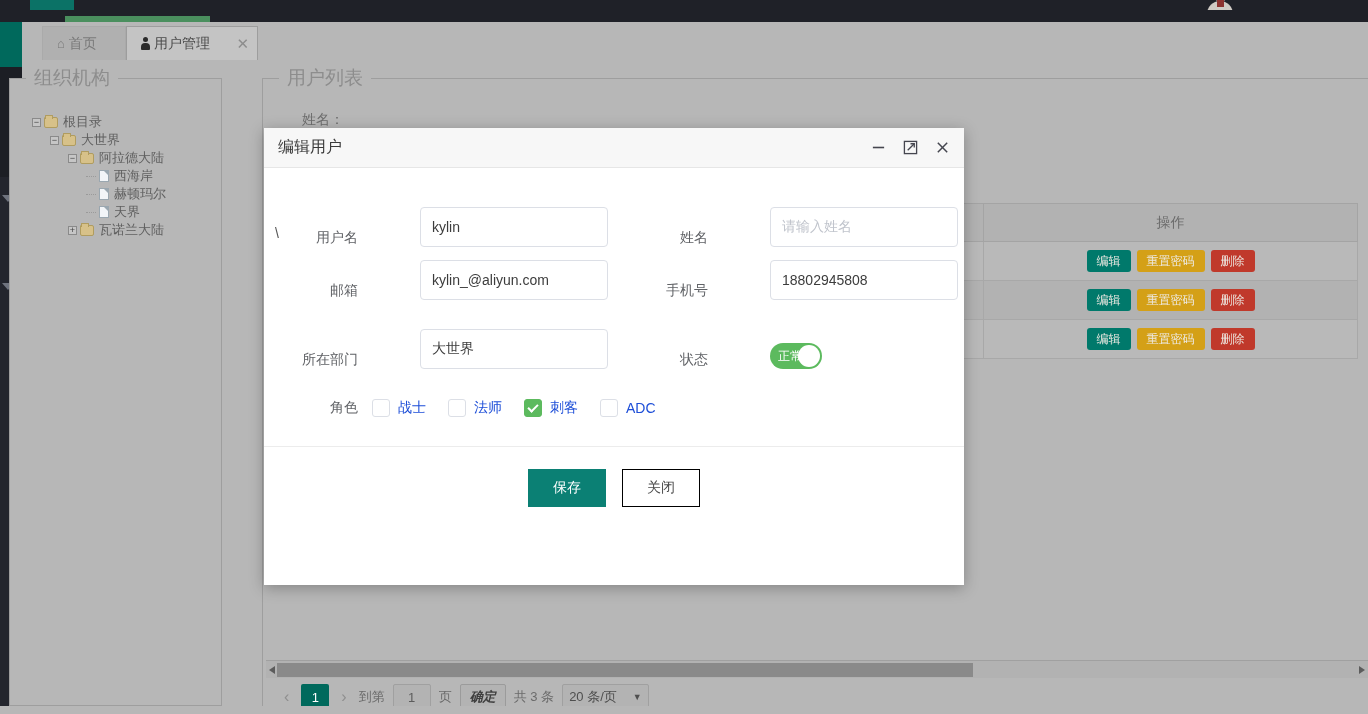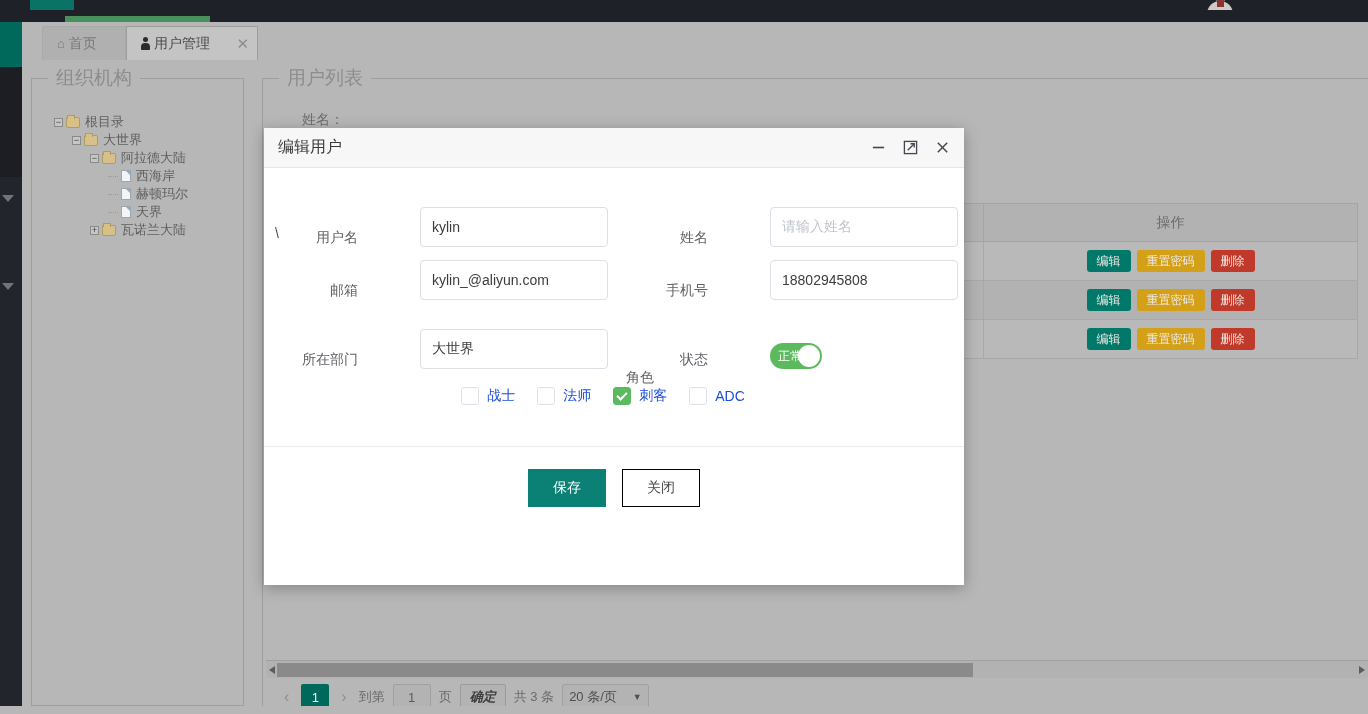--- a/index.html
+++ b/index.html
@@ -93,21 +93,21 @@
     content: ""; position: absolute; left: 2px; top: 0;
     width: 5px; height: 5px; border-radius: 50%; background: #2b2b2b;
   }
   .user-icon::after {
     content: ""; position: absolute; left: 0; top: 6px;
     width: 9px; height: 7px; border-radius: 4px 4px 1px 1px; background: #2b2b2b;
   }
 
   
   .org-panel {
-    position: absolute; left: 31px; top: 78px; width: 213px; height: 628px;
+    position: absolute; left: 9px; top: 78px; width: 213px; height: 628px;
     border: 1px solid #9e9e9e; background: #b7b7b7;
   }
   .panel-title {
     position: absolute; left: 16px; top: -14px;
     background: #b7b7b7; padding: 0 8px;
     font-size: 19px; color: #8d8d8d;
   }
   .tree { position: absolute; left: 22px; top: 34px; font-size: 13px; }
   .tnode { display: flex; align-items: center; height: 18px; gap: 3px; white-space: nowrap; }
   .toggle {
@@ -265,21 +265,21 @@
     position: relative; display: flex; align-items: center;
   }
   .switch-txt {
     position: absolute; left: 8px; font-size: 12px; color: #fff;
   }
   .switch-knob {
     position: absolute; right: 2px; width: 22px; height: 22px;
     border-radius: 50%; background: #fff;
   }
 
-  .roles { display: flex; align-items: center; height: 48px; flex-direction: column; }
+  .roles { display: flex; align-items: flex-end; height: 48px; }
   .cbwrap { display: flex; align-items: center; gap: 8px; margin-right: 22px; }
   .cbox {
     width: 18px; height: 18px; border: 1px solid #dcdfe6; border-radius: 3px;
     background: #fff;
   }
   .cbox.checked {
     background: #5cba5e; border-color: #5cba5e;
     display: flex; align-items: center; justify-content: center;
   }
   .cbox.checked::after {

